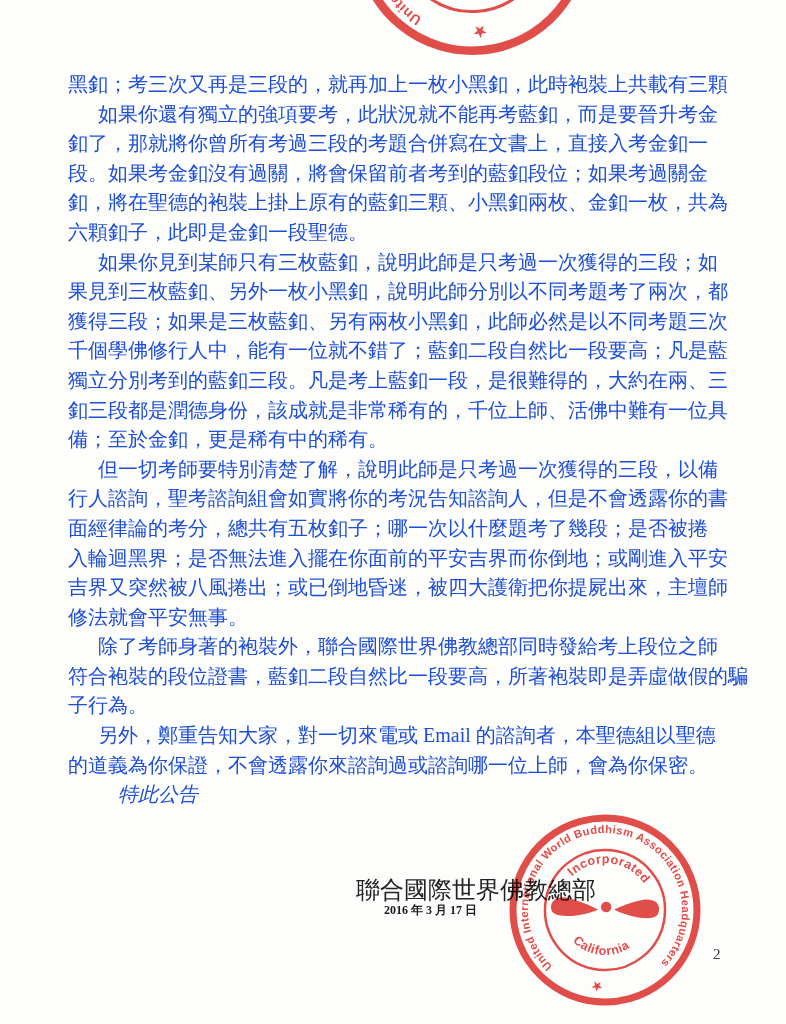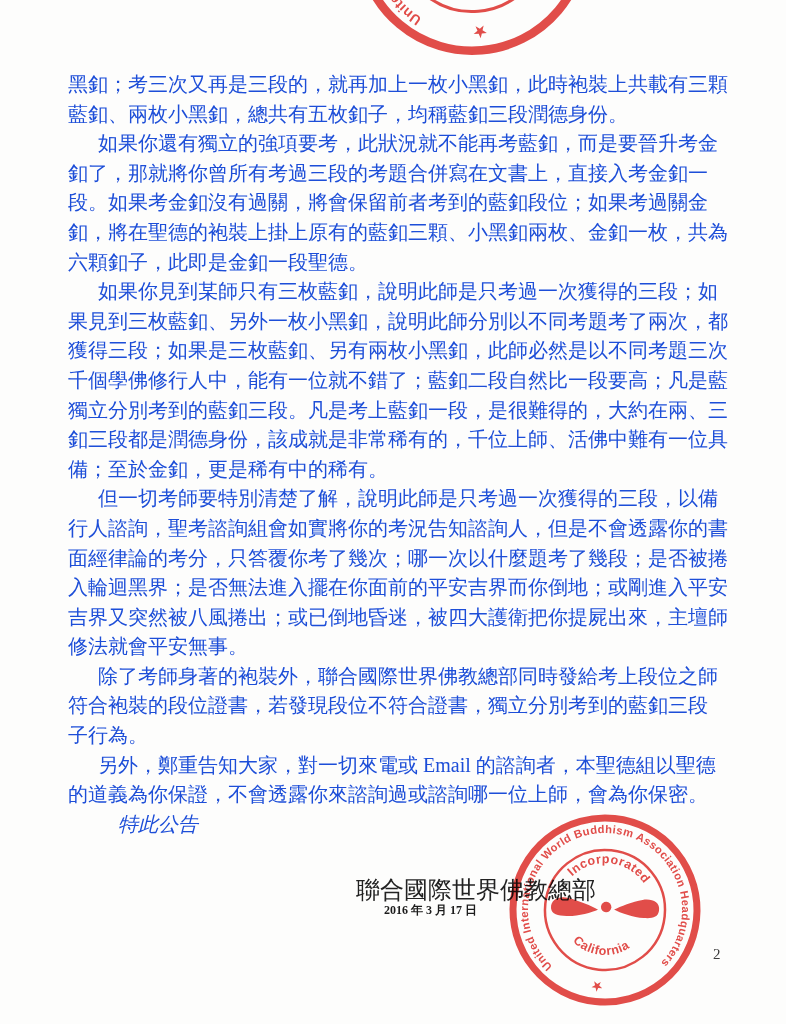--- a/index.html
+++ b/index.html
@@ -49,41 +49,40 @@
   .inner-arc-text{font-size:12.5px;letter-spacing:0.5px;}
   .star-glyph{font-size:14px;font-weight:normal;}
 </style>
 </head>
 <body>
 
 <div class="page">
 
   <div class="doc-body">
       <div class="line ind0">黑釦；考三次又再是三段的，就再加上一枚小黑釦，此時袍裝上共載有三顆</div>
-      <div class="line ind0">藍釦、兩枚小黑釦，總共有五枚釦子，均稱藍釦三段潤德身份。</div>
       <div class="line ind1">如果你還有獨立的強項要考，此狀況就不能再考藍釦，而是要晉升考金</div>
       <div class="line ind0">釦了，那就將你曾所有考過三段的考題合併寫在文書上，直接入考金釦一</div>
       <div class="line ind0">段。如果考金釦沒有過關，將會保留前者考到的藍釦段位；如果考過關金</div>
       <div class="line ind0">釦，將在聖德的袍裝上掛上原有的藍釦三顆、小黑釦兩枚、金釦一枚，共為</div>
       <div class="line ind0">六顆釦子，此即是金釦一段聖德。</div>
       <div class="line ind1">如果你見到某師只有三枚藍釦，說明此師是只考過一次獲得的三段；如</div>
       <div class="line ind0">果見到三枚藍釦、另外一枚小黑釦，說明此師分別以不同考題考了兩次，都</div>
       <div class="line ind0">獲得三段；如果是三枚藍釦、另有兩枚小黑釦，此師必然是以不同考題三次</div>
       <div class="line ind0">千個學佛修行人中，能有一位就不錯了；藍釦二段自然比一段要高；凡是藍</div>
       <div class="line ind0">獨立分別考到的藍釦三段。凡是考上藍釦一段，是很難得的，大約在兩、三</div>
       <div class="line ind0">釦三段都是潤德身份，該成就是非常稀有的，千位上師、活佛中難有一位具</div>
       <div class="line ind0">備；至於金釦，更是稀有中的稀有。</div>
       <div class="line ind1">但一切考師要特別清楚了解，說明此師是只考過一次獲得的三段，以備</div>
       <div class="line ind0">行人諮詢，聖考諮詢組會如實將你的考況告知諮詢人，但是不會透露你的書</div>
-      <div class="line ind0">面經律論的考分，只答覆你考了幾次；哪一次以什麼題考了幾段；是否被捲</div>
+      <div class="line ind0">面經律論的考分，總共有五枚釦子；哪一次以什麼題考了幾段；是否被捲</div>
       <div class="line ind0">入輪迴黑界；是否無法進入擺在你面前的平安吉界而你倒地；或剛進入平安</div>
       <div class="line ind0">吉界又突然被八風捲出；或已倒地昏迷，被四大護衛把你提屍出來，主壇師</div>
       <div class="line ind0">修法就會平安無事。</div>
       <div class="line ind1">除了考師身著的袍裝外，聯合國際世界佛教總部同時發給考上段位之師</div>
-      <div class="line ind0">符合袍裝的段位證書，若發現段位不符合證書，獨立分別考到的藍釦三段</div>
+      <div class="line ind0">符合袍裝的段位證書，藍釦二段自然比一段要高，所著袍裝即是弄虛做假的騙</div>
       <div class="line ind0">子行為。</div>
       <div class="line ind1">另外，鄭重告知大家，對一切來電或 Email 的諮詢者，本聖德組以聖德</div>
       <div class="line ind0">的道義為你保證，不會透露你來諮詢過或諮詢哪一位上師，會為你保密。</div>
       <div class="line ind2">特此公告</div>
     </div>
 
   <div class="sig-org">聯合國際世界佛教總部</div>
   <div class="sig-date">2016 年 3 月 17 日</div>
 
   <div class="page-number">2</div>

